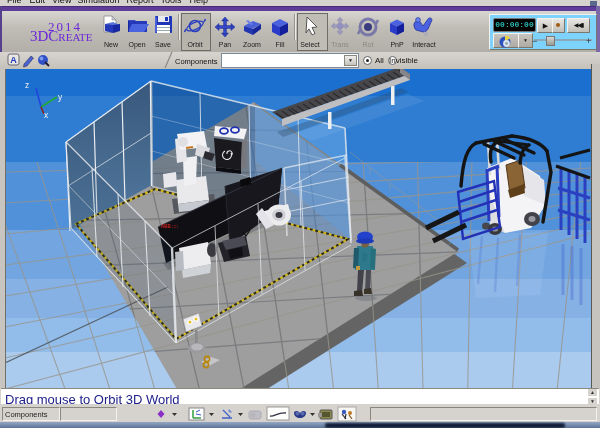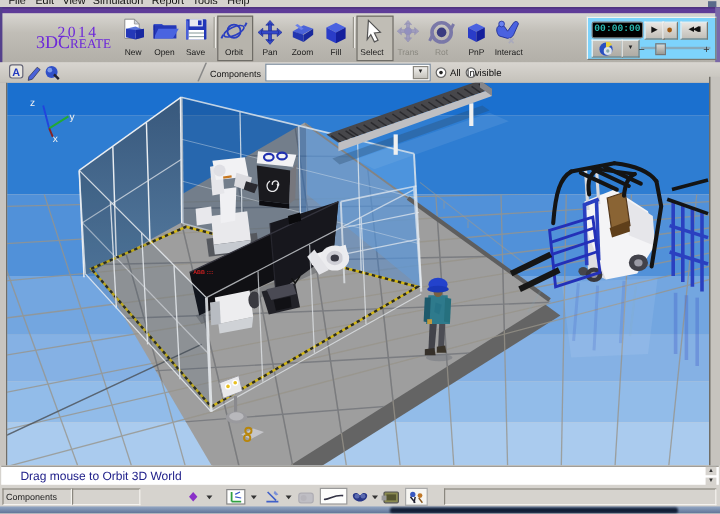--- a/index.html
+++ b/index.html
@@ -517,21 +517,21 @@
 </g>
 </g>
 </svg>
 </div>
 
 <div class="abs" style="left:0;top:69px;width:5px;height:319px;background:#c8c5c0;border-right:1px solid #716e68"></div>
 
 <div class="abs" style="left:591px;top:64px;width:9px;height:324px;background:#c6c3be;border-left:1px solid #5a5852"></div>
 
 <div class="abs" style="left:1px;top:388px;width:598px;height:16px;background:#fff;border:1px solid #8a877f;border-left:none;border-right:none">
- <div style="position:absolute;left:16px;top:3px;font-size:10px;color:#20208a">Drag mouse to Orbit 3D World</div>
+ <div style="position:absolute;left:4px;top:3px;font-size:13px;color:#20208a">Drag mouse to Orbit 3D World</div>
  <div style="position:absolute;right:2px;top:0px;width:9px;height:7px;background:#d6d3ce;font-size:5px;text-align:center;color:#333;line-height:7px">▲</div>
  <div style="position:absolute;right:2px;bottom:0px;width:9px;height:7px;background:#d6d3ce;font-size:5px;text-align:center;color:#333;line-height:7px">▼</div>
 </div>
 
 <div class="abs" style="left:0;top:404px;width:600px;height:18px;background:#d6d3ce">
  <div class="sunk abs" style="left:2px;top:3px;width:56px;height:12px">
       <div style="font-size:7.5px;color:#222;padding:2px 0 0 2px">Components</div>
     </div>
  <div class="sunk abs" style="left:60px;top:3px;width:55px;height:12px"></div>
  <svg class="abs" style="left:150px;top:1px" width="215" height="17" viewBox="0 0 215 17">

